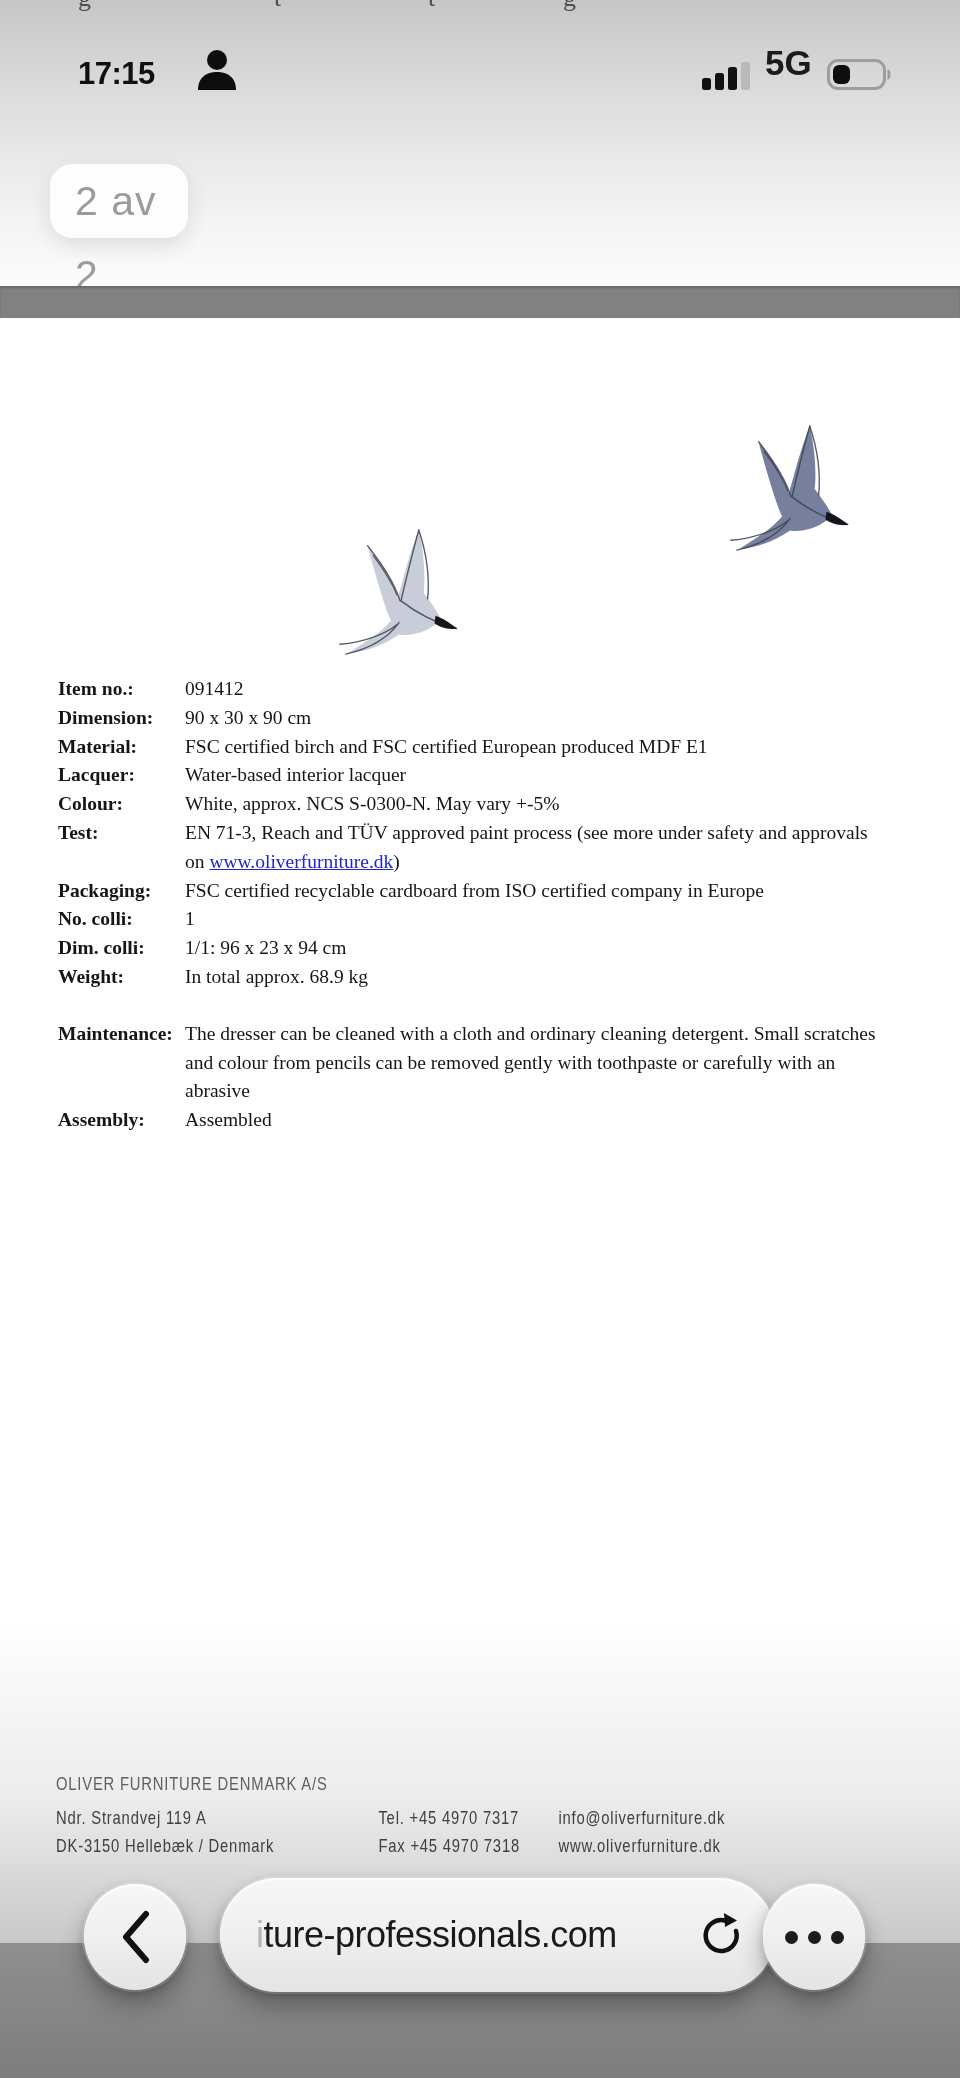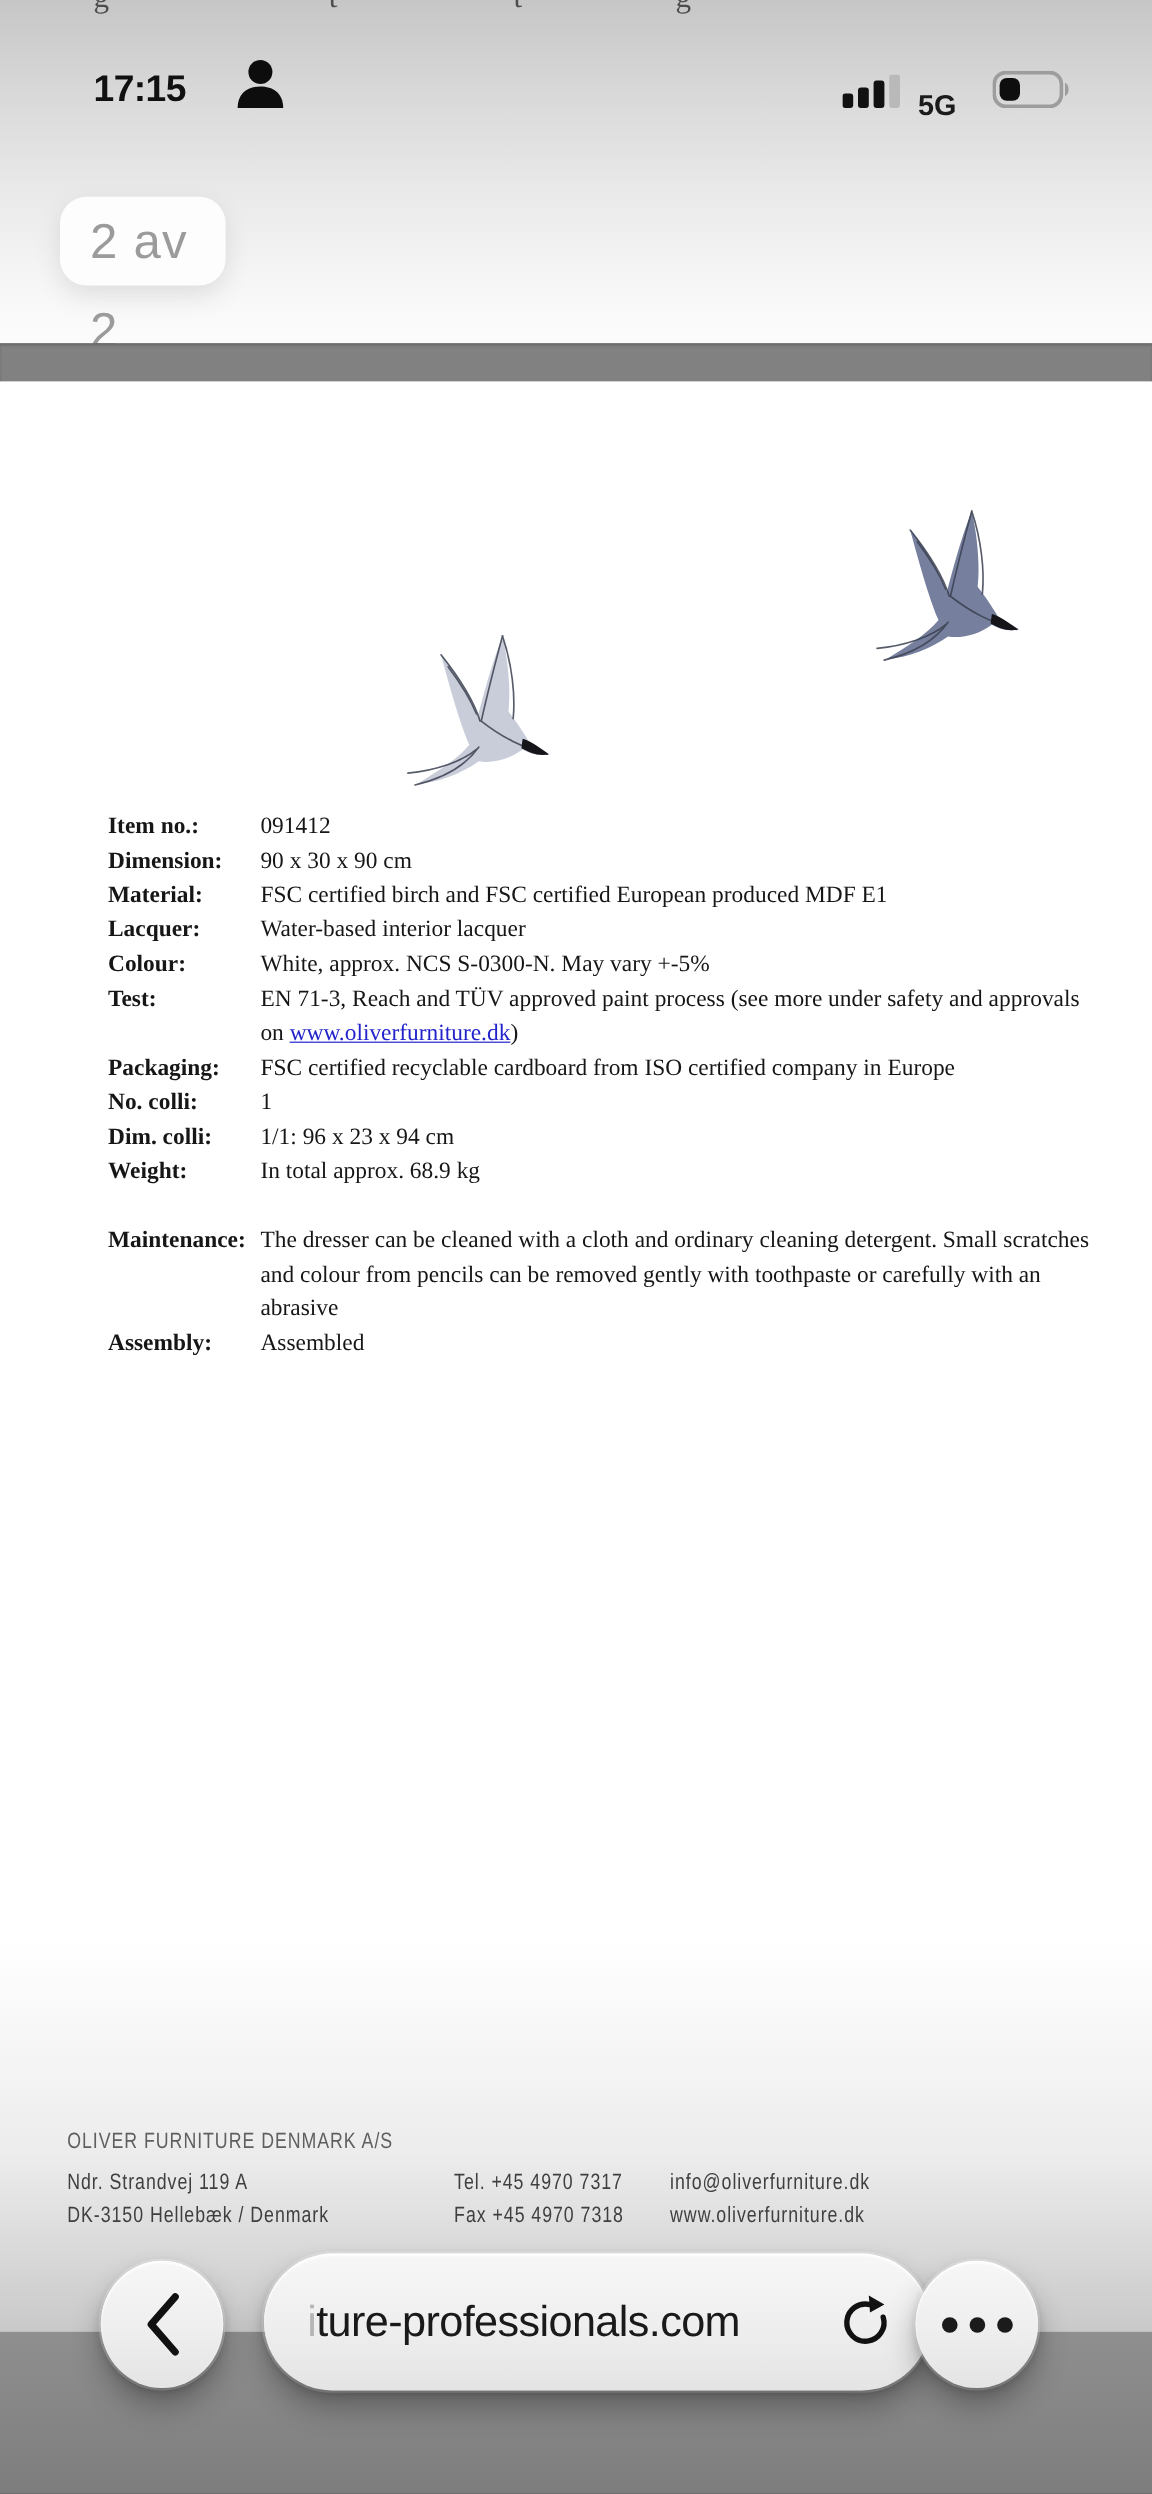--- a/index.html
+++ b/index.html
@@ -14,21 +14,21 @@
     background:linear-gradient(180deg,#c6c6c6 0%,#d9d9d9 28%,#e9e9e9 55%,#f5f5f5 80%,#fcfcfc 100%);
   }
   .top-frags{position:absolute;left:0;top:0;width:960px;height:13px;overflow:hidden;}
   .top-frags span{
     position:absolute;top:-17px;font:26px "Liberation Serif",serif;color:#4d4d4d;
   }
   .status-bar{position:absolute;left:0;top:40px;width:960px;height:60px;}
   .time{position:absolute;left:78px;top:0;font-size:31px;font-weight:700;color:#101010;letter-spacing:-0.5px;margin-top:16px;}
   .person-ic{position:absolute;left:196px;top:10px;}
   .sig-ic{position:absolute;left:702px;top:22px;}
-  .net-label{position:absolute;left:765px;top:3px;font-size:24px;font-weight:700;color:#1b1b1b;margin-top:32px;}
+  .net-label{position:absolute;left:765px;top:3px;font-size:35px;font-weight:700;color:#1b1b1b;}
   .batt-ic{position:absolute;left:827px;top:19px;}
   .page-badge{
     position:absolute;left:50px;top:164px;width:138px;height:74px;border-radius:22px;
     background:#fdfdfd;box-shadow:0 8px 22px rgba(0,0,0,.10);
   }
   .page-badge span{
     position:absolute;left:25px;top:0;line-height:74px;font-size:41px;color:#9b9b9b;letter-spacing:1px;
   }
   
   .separator{
@@ -39,21 +39,21 @@
   .page{
     position:absolute;left:0;top:318px;width:960px;height:1625px;
     background:linear-gradient(180deg,#ffffff 0%,#ffffff 80%,#ececec 91%,#c9c9c9 100%);
   }
   .bird{position:absolute;}
   .bird-right{left:722px;top:102px;width:142px;height:138px;color:#76809e;}
   .bird-left{left:333px;top:206px;width:138px;height:138px;color:#c9cdd9;}
   
   .spec{
     position:absolute;left:58px;top:357px;width:818px;
-    font-family:"Liberation Serif",serif;font-size:19.5px;line-height:28.8px;color:#161616;margin-left:32px;
+    font-family:"Liberation Serif",serif;font-size:19.5px;line-height:28.8px;color:#161616;
   }
   .spec-row{display:grid;grid-template-columns:127px 1fr;}
   .spec-row .lbl{font-weight:700;}
   .row-maint{margin-top:28px;}
   .doc-link{color:#2323cb;text-decoration:underline;cursor:pointer;}
   
   .footer{
     position:absolute;left:56px;top:1452px;width:1040px;
     color:#3f3f3f;font-size:18.5px;line-height:28.5px;letter-spacing:1px;
     transform:scaleX(.8);transform-origin:0 0;white-space:nowrap;

